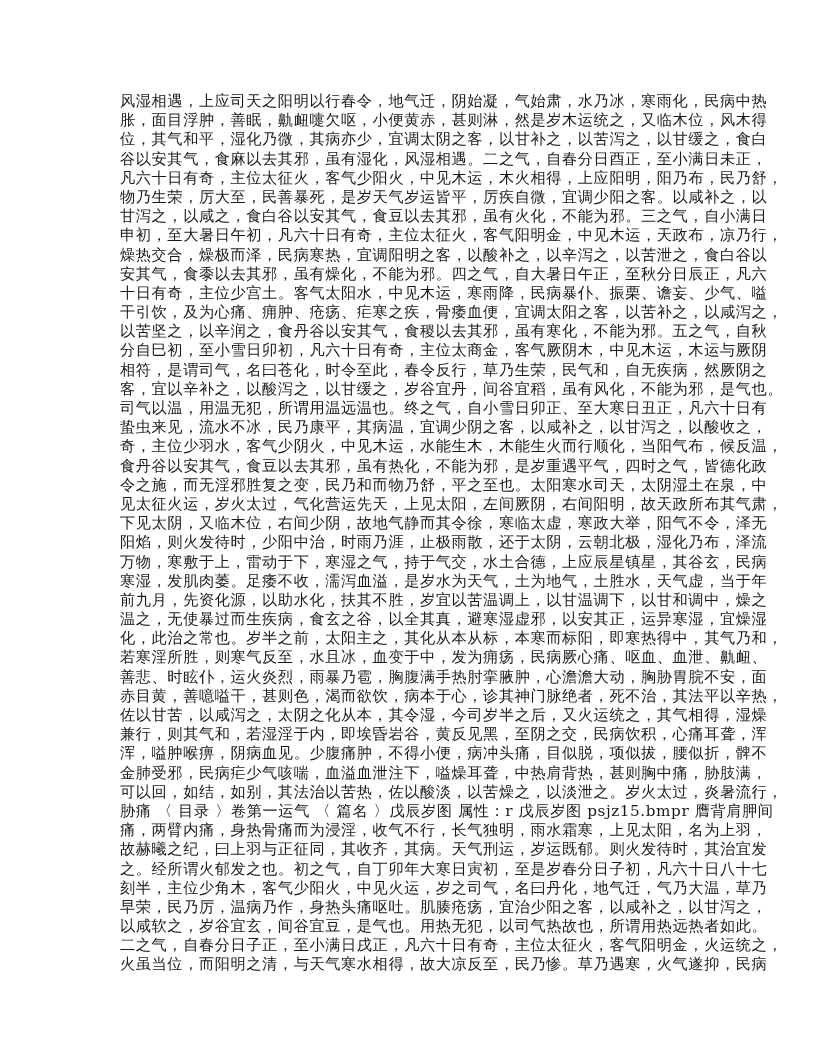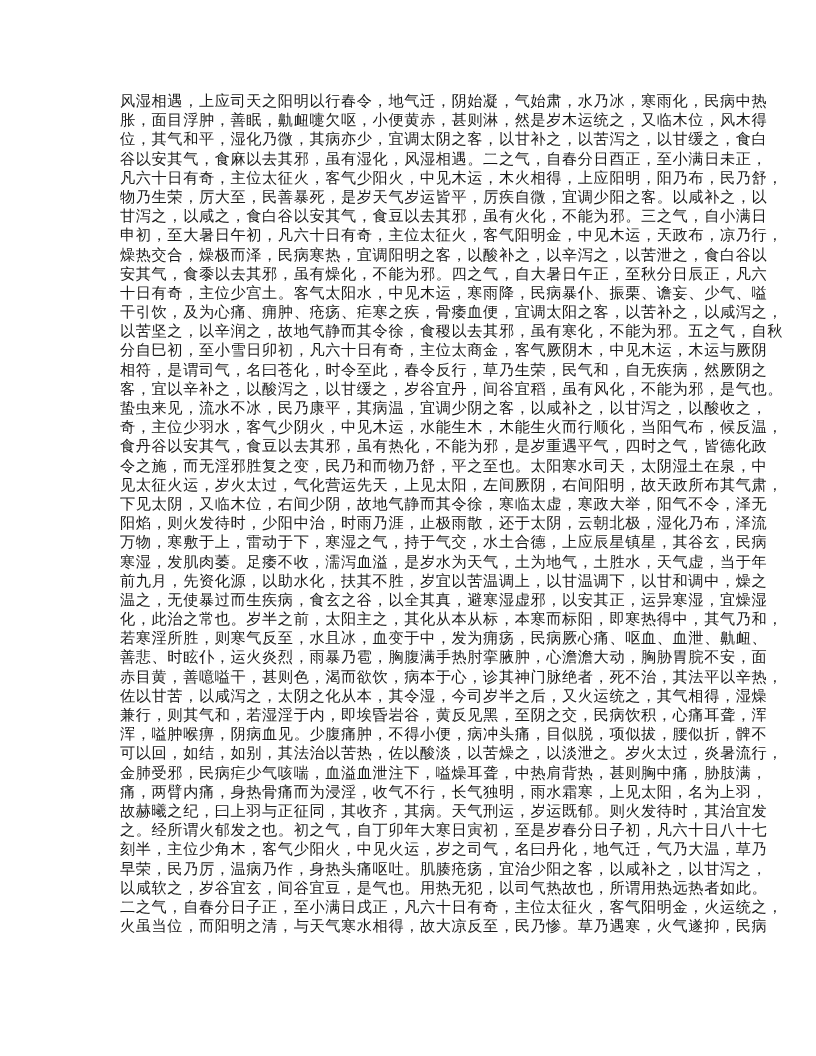--- a/index.html
+++ b/index.html
@@ -30,44 +30,46 @@
   <span class="line">位，其气和平，湿化乃微，其病亦少，宜调太阴之客，以甘补之，以苦泻之，以甘缓之，食白</span>
   <span class="line">谷以安其气，食麻以去其邪，虽有湿化，风湿相遇。二之气，自春分日酉正，至小满日未正，</span>
   <span class="line">凡六十日有奇，主位太征火，客气少阳火，中见木运，木火相得，上应阳明，阳乃布，民乃舒，</span>
   <span class="line">物乃生荣，厉大至，民善暴死，是岁天气岁运皆平，厉疾自微，宜调少阳之客。以咸补之，以</span>
   <span class="line">甘泻之，以咸之，食白谷以安其气，食豆以去其邪，虽有火化，不能为邪。三之气，自小满日</span>
   <span class="line">申初，至大暑日午初，凡六十日有奇，主位太征火，客气阳明金，中见木运，天政布，凉乃行，</span>
   <span class="line">燥热交合，燥极而泽，民病寒热，宜调阳明之客，以酸补之，以辛泻之，以苦泄之，食白谷以</span>
   <span class="line">安其气，食黍以去其邪，虽有燥化，不能为邪。四之气，自大暑日午正，至秋分日辰正，凡六</span>
   <span class="line">十日有奇，主位少宫土。客气太阳水，中见木运，寒雨降，民病暴仆、振栗、谵妄、少气、嗌</span>
   <span class="line">干引饮，及为心痛、痈肿、疮疡、疟寒之疾，骨痿血便，宜调太阳之客，以苦补之，以咸泻之，</span>
-  <span class="line">以苦坚之，以辛润之，故地气静而其令徐，食稷以去其邪，虽有寒化，不能为邪。五之气，自秋</span>
+  <span class="line">以苦坚之，以辛润之，食丹谷以安其气，食稷以去其邪，虽有寒化，不能为邪。五之气，自秋</span>
   <span class="line">分自巳初，至小雪日卯初，凡六十日有奇，主位太商金，客气厥阴木，中见木运，木运与厥阴</span>
   <span class="line">相符，是谓司气，名曰苍化，时令至此，春令反行，草乃生荣，民气和，自无疾病，然厥阴之</span>
   <span class="line">客，宜以辛补之，以酸泻之，以甘缓之，岁谷宜丹，间谷宜稻，虽有风化，不能为邪，是气也。</span>
+  <span class="line">司气以温，用温无犯，所谓用温远温也。终之气，自小雪日卯正、至大寒日丑正，凡六十日有</span>
   <span class="line">蛰虫来见，流水不冰，民乃康平，其病温，宜调少阴之客，以咸补之，以甘泻之，以酸收之，</span>
   <span class="line">奇，主位少羽水，客气少阴火，中见木运，水能生木，木能生火而行顺化，当阳气布，候反温，</span>
   <span class="line">食丹谷以安其气，食豆以去其邪，虽有热化，不能为邪，是岁重遇平气，四时之气，皆德化政</span>
   <span class="line">令之施，而无淫邪胜复之变，民乃和而物乃舒，平之至也。太阳寒水司天，太阴湿土在泉，中</span>
   <span class="line">见太征火运，岁火太过，气化营运先天，上见太阳，左间厥阴，右间阳明，故天政所布其气肃，</span>
   <span class="line">下见太阴，又临木位，右间少阴，故地气静而其令徐，寒临太虚，寒政大举，阳气不令，泽无</span>
   <span class="line">阳焰，则火发待时，少阳中治，时雨乃涯，止极雨散，还于太阴，云朝北极，湿化乃布，泽流</span>
   <span class="line">万物，寒敷于上，雷动于下，寒湿之气，持于气交，水土合德，上应辰星镇星，其谷玄，民病</span>
   <span class="line">寒湿，发肌肉萎。足痿不收，濡泻血溢，是岁水为天气，土为地气，土胜水，天气虚，当于年</span>
   <span class="line">前九月，先资化源，以助水化，扶其不胜，岁宜以苦温调上，以甘温调下，以甘和调中，燥之</span>
   <span class="line">温之，无使暴过而生疾病，食玄之谷，以全其真，避寒湿虚邪，以安其正，运异寒湿，宜燥湿</span>
   <span class="line">化，此治之常也。岁半之前，太阳主之，其化从本从标，本寒而标阳，即寒热得中，其气乃和，</span>
   <span class="line">若寒淫所胜，则寒气反至，水且冰，血变于中，发为痈疡，民病厥心痛、呕血、血泄、鼽衄、</span>
   <span class="line">善悲、时眩仆，运火炎烈，雨暴乃雹，胸腹满手热肘挛腋肿，心澹澹大动，胸胁胃脘不安，面</span>
   <span class="line">赤目黄，善噫嗌干，甚则色，渴而欲饮，病本于心，诊其神门脉绝者，死不治，其法平以辛热，</span>
   <span class="line">佐以甘苦，以咸泻之，太阴之化从本，其令湿，今司岁半之后，又火运统之，其气相得，湿燥</span>
   <span class="line">兼行，则其气和，若湿淫于内，即埃昏岩谷，黄反见黑，至阴之交，民病饮积，心痛耳聋，浑</span>
   <span class="line">浑，嗌肿喉痹，阴病血见。少腹痛肿，不得小便，病冲头痛，目似脱，项似拔，腰似折，髀不</span>
+  <span class="line">金肺受邪，民病疟少气咳喘，血溢血泄注下，嗌燥耳聋，中热肩背热，甚则胸中痛，胁肢满，</span>
   <span class="line">可以回，如结，如别，其法治以苦热，佐以酸淡，以苦燥之，以淡泄之。岁火太过，炎暑流行，</span>
-  <span class="line">金肺受邪，民病疟少气咳喘，血溢血泄注下，嗌燥耳聋，中热肩背热，甚则胸中痛，胁肢满，</span>
+  <span class="line">胁痛 〈 目录 〉卷第一运气 〈 篇名 〉戊辰岁图 属性：r 戊辰岁图 psjz15.bmpr 膺背肩胛间</span>
   <span class="line">痛，两臂内痛，身热骨痛而为浸淫，收气不行，长气独明，雨水霜寒，上见太阳，名为上羽，</span>
   <span class="line">故赫曦之纪，曰上羽与正征同，其收齐，其病。天气刑运，岁运既郁。则火发待时，其治宜发</span>
   <span class="line">之。经所谓火郁发之也。初之气，自丁卯年大寒日寅初，至是岁春分日子初，凡六十日八十七</span>
   <span class="line">刻半，主位少角木，客气少阳火，中见火运，岁之司气，名曰丹化，地气迁，气乃大温，草乃</span>
   <span class="line">早荣，民乃厉，温病乃作，身热头痛呕吐。肌腠疮疡，宜治少阳之客，以咸补之，以甘泻之，</span>
   <span class="line">以咸软之，岁谷宜玄，间谷宜豆，是气也。用热无犯，以司气热故也，所谓用热远热者如此。</span>
   <span class="line">二之气，自春分日子正，至小满日戌正，凡六十日有奇，主位太征火，客气阳明金，火运统之，</span>
   <span class="line">火虽当位，而阳明之清，与天气寒水相得，故大凉反至，民乃惨。草乃遇寒，火气遂抑，民病</span>
 </div>
 

